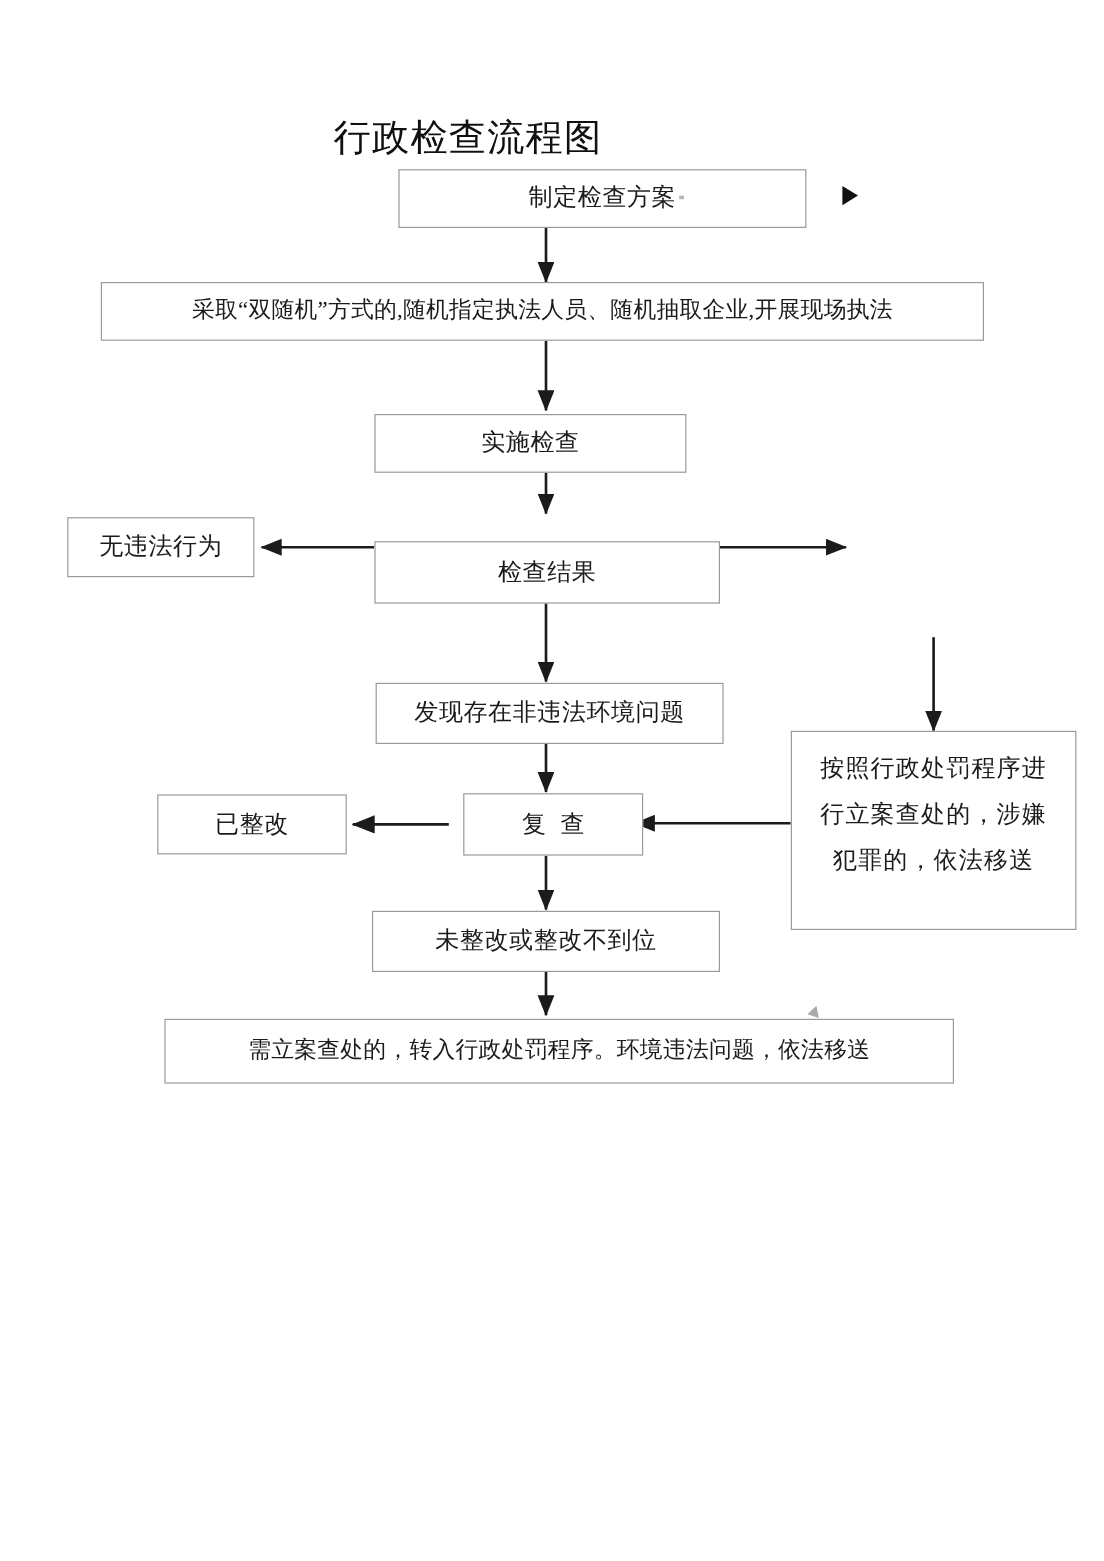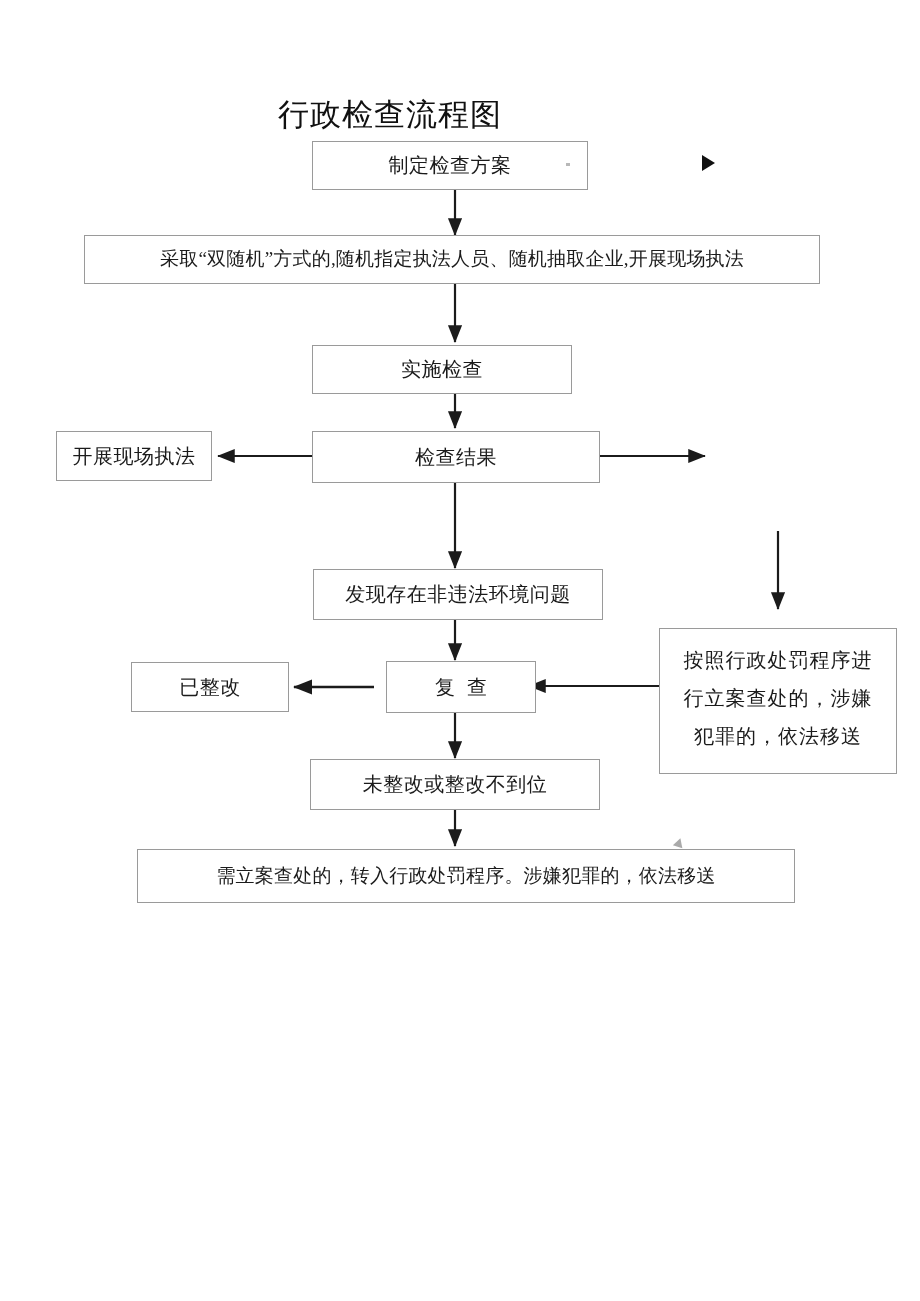--- a/index.html
+++ b/index.html
@@ -130,64 +130,64 @@
 
     <line x1="374" y1="687" x2="294" y2="687" stroke="#1b1b1b" stroke-width="2.4" marker-end="url(#arrow)"></line>
 
     <line x1="659" y1="686" x2="529" y2="686" stroke="#1b1b1b" stroke-width="2.2" marker-end="url(#arrow)"></line>
 
     <line x1="455" y1="713" x2="455" y2="758" stroke="#1b1b1b" stroke-width="2.2" marker-end="url(#arrow)"></line>
 
     <line x1="455" y1="810" x2="455" y2="846" stroke="#1b1b1b" stroke-width="2.2" marker-end="url(#arrow)"></line>
   </svg>
 
-  <div class="node" style="left:312px; top:141px; width:276px; height:49px;">
+  <div class="node" style="left:332px; top:141px; width:340px; height:49px;">
     <span>制定检查方案</span>
   </div>
   <div class="dot-mark" style="left:566px; top:163px;"></div>
   <div class="marker-tri" style="left:702px; top:155px;"></div>
 
   <div class="node wide-text" style="left:84px; top:235px; width:736px; height:49px;">
     <span>采取“双随机”方式的,随机指定执法人员、随机抽取企业,开展现场执法</span>
   </div>
 
   <div class="node" style="left:312px; top:345px; width:260px; height:49px;">
     <span>实施检查</span>
   </div>
 
-  <div class="node" style="left:312px; top:431px; width:288px; height:52px;">
+  <div class="node" style="left:312px; top:451px; width:288px; height:52px;">
     <span>检查结果</span>
   </div>
 
   <div class="node" style="left:56px; top:431px; width:156px; height:50px;">
-    <span>开展现场执法</span>
+    <span>无违法行为</span>
   </div>
 
 
   <div class="node" style="left:313px; top:569px; width:290px; height:51px;">
     <span>发现存在非违法环境问题</span>
   </div>
 
   <div class="node spaced" style="left:386px; top:661px; width:150px; height:52px;">
     <span>复查</span>
   </div>
 
   <div class="node" style="left:131px; top:662px; width:158px; height:50px;">
     <span>已整改</span>
   </div>
 
-  <div class="node multiline" style="left:659px; top:628px; width:238px; height:146px;">
+  <div class="node multiline" style="left:659px; top:609px; width:238px; height:166px;">
     <span class="ml-line">按照行政处罚程序进</span>
     <span class="ml-line">行立案查处的，涉嫌</span>
     <span class="ml-line">犯罪的，依法移送</span>
   </div>
 
   <div class="node" style="left:310px; top:759px; width:290px; height:51px;">
     <span>未整改或整改不到位</span>
   </div>
 
   <div class="node wide-text" style="left:137px; top:849px; width:658px; height:54px;">
-    <span>需立案查处的，转入行政处罚程序。涉嫌犯罪的，依法移送</span>
+    <span>需立案查处的，转入行政处罚程序。环境违法问题，依法移送</span>
   </div>
 
   <div class="faint-tick" style="left:674px; top:838px;"></div>
 
 </div>
 
 </body></html>

